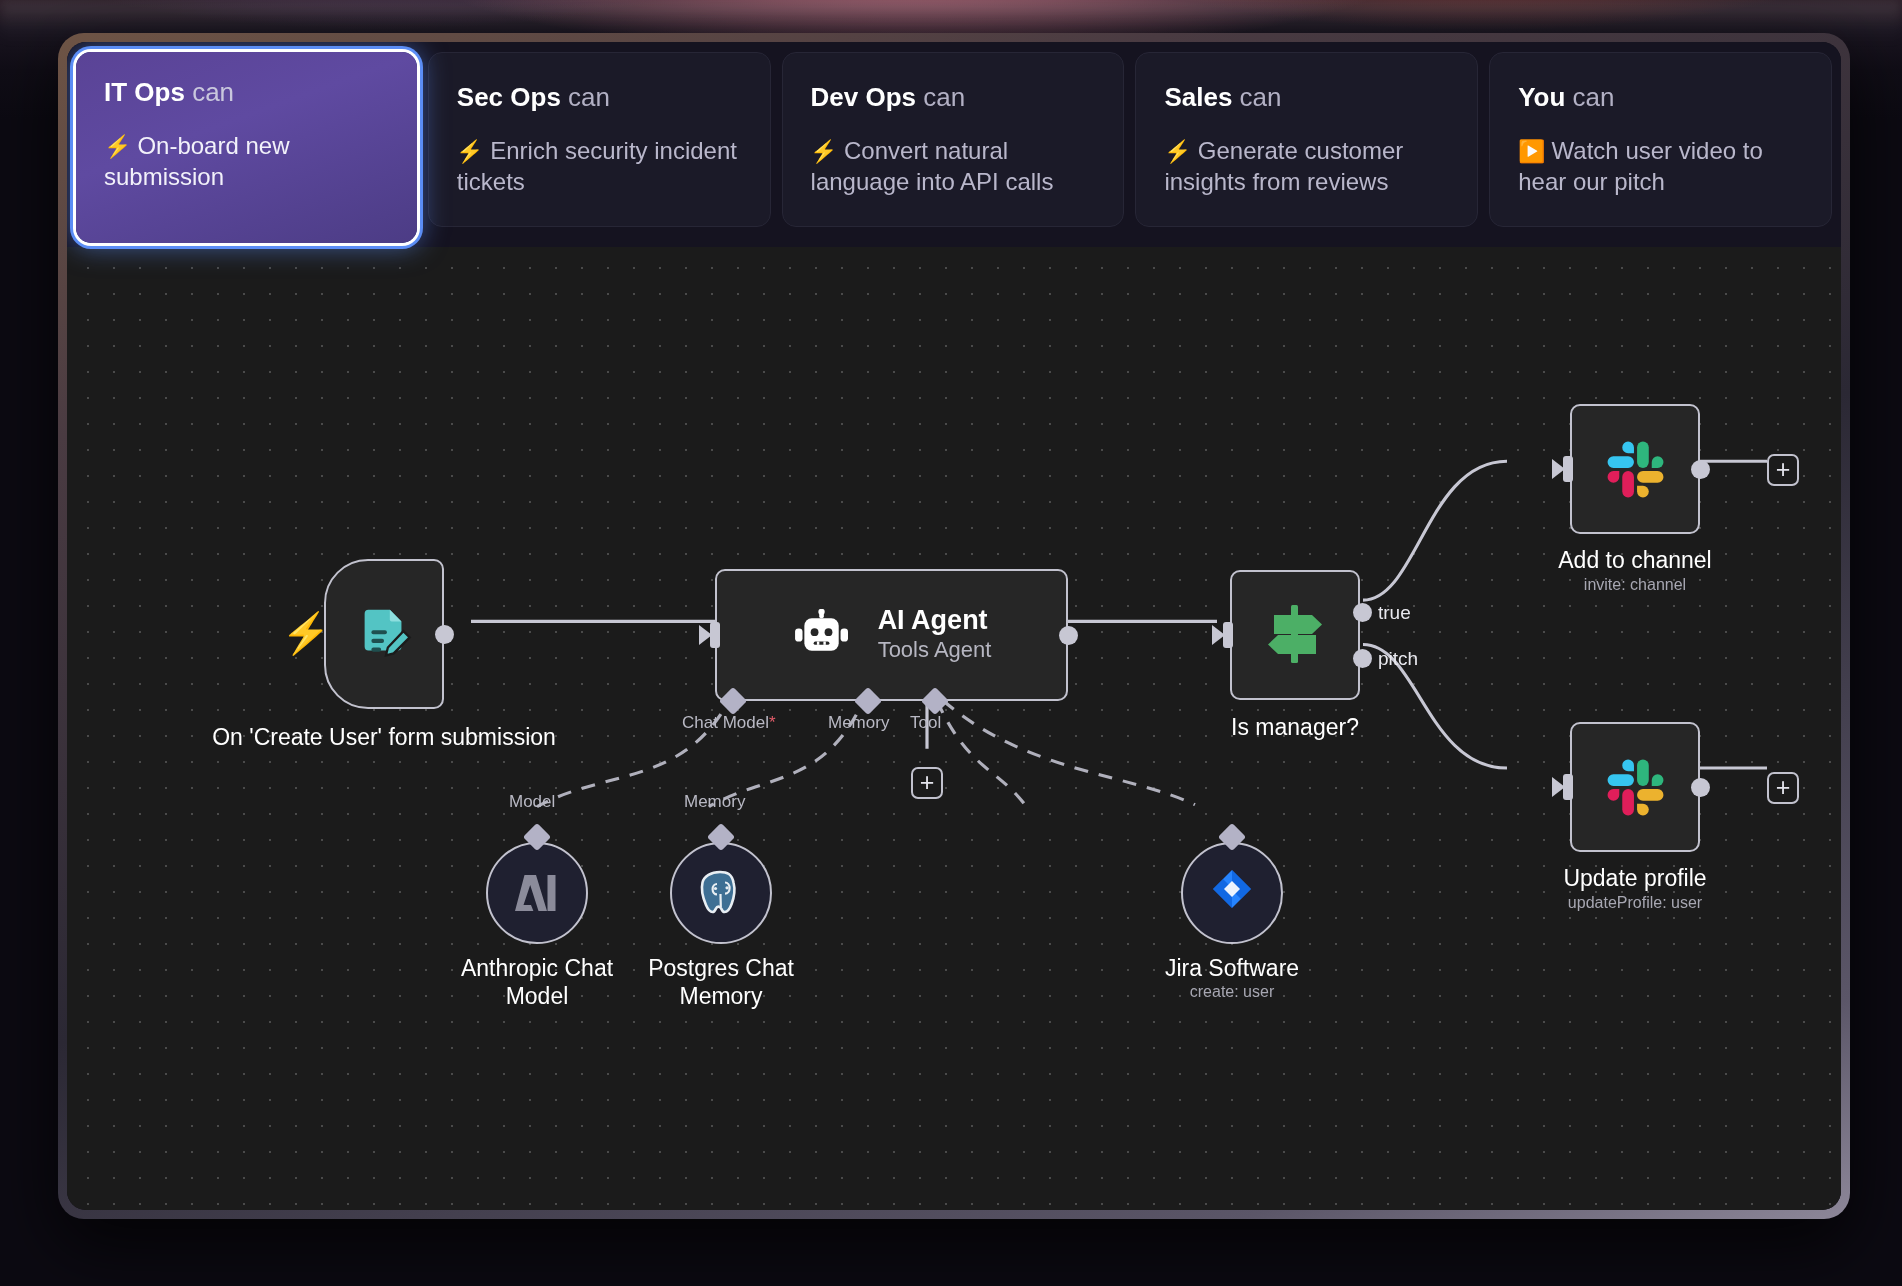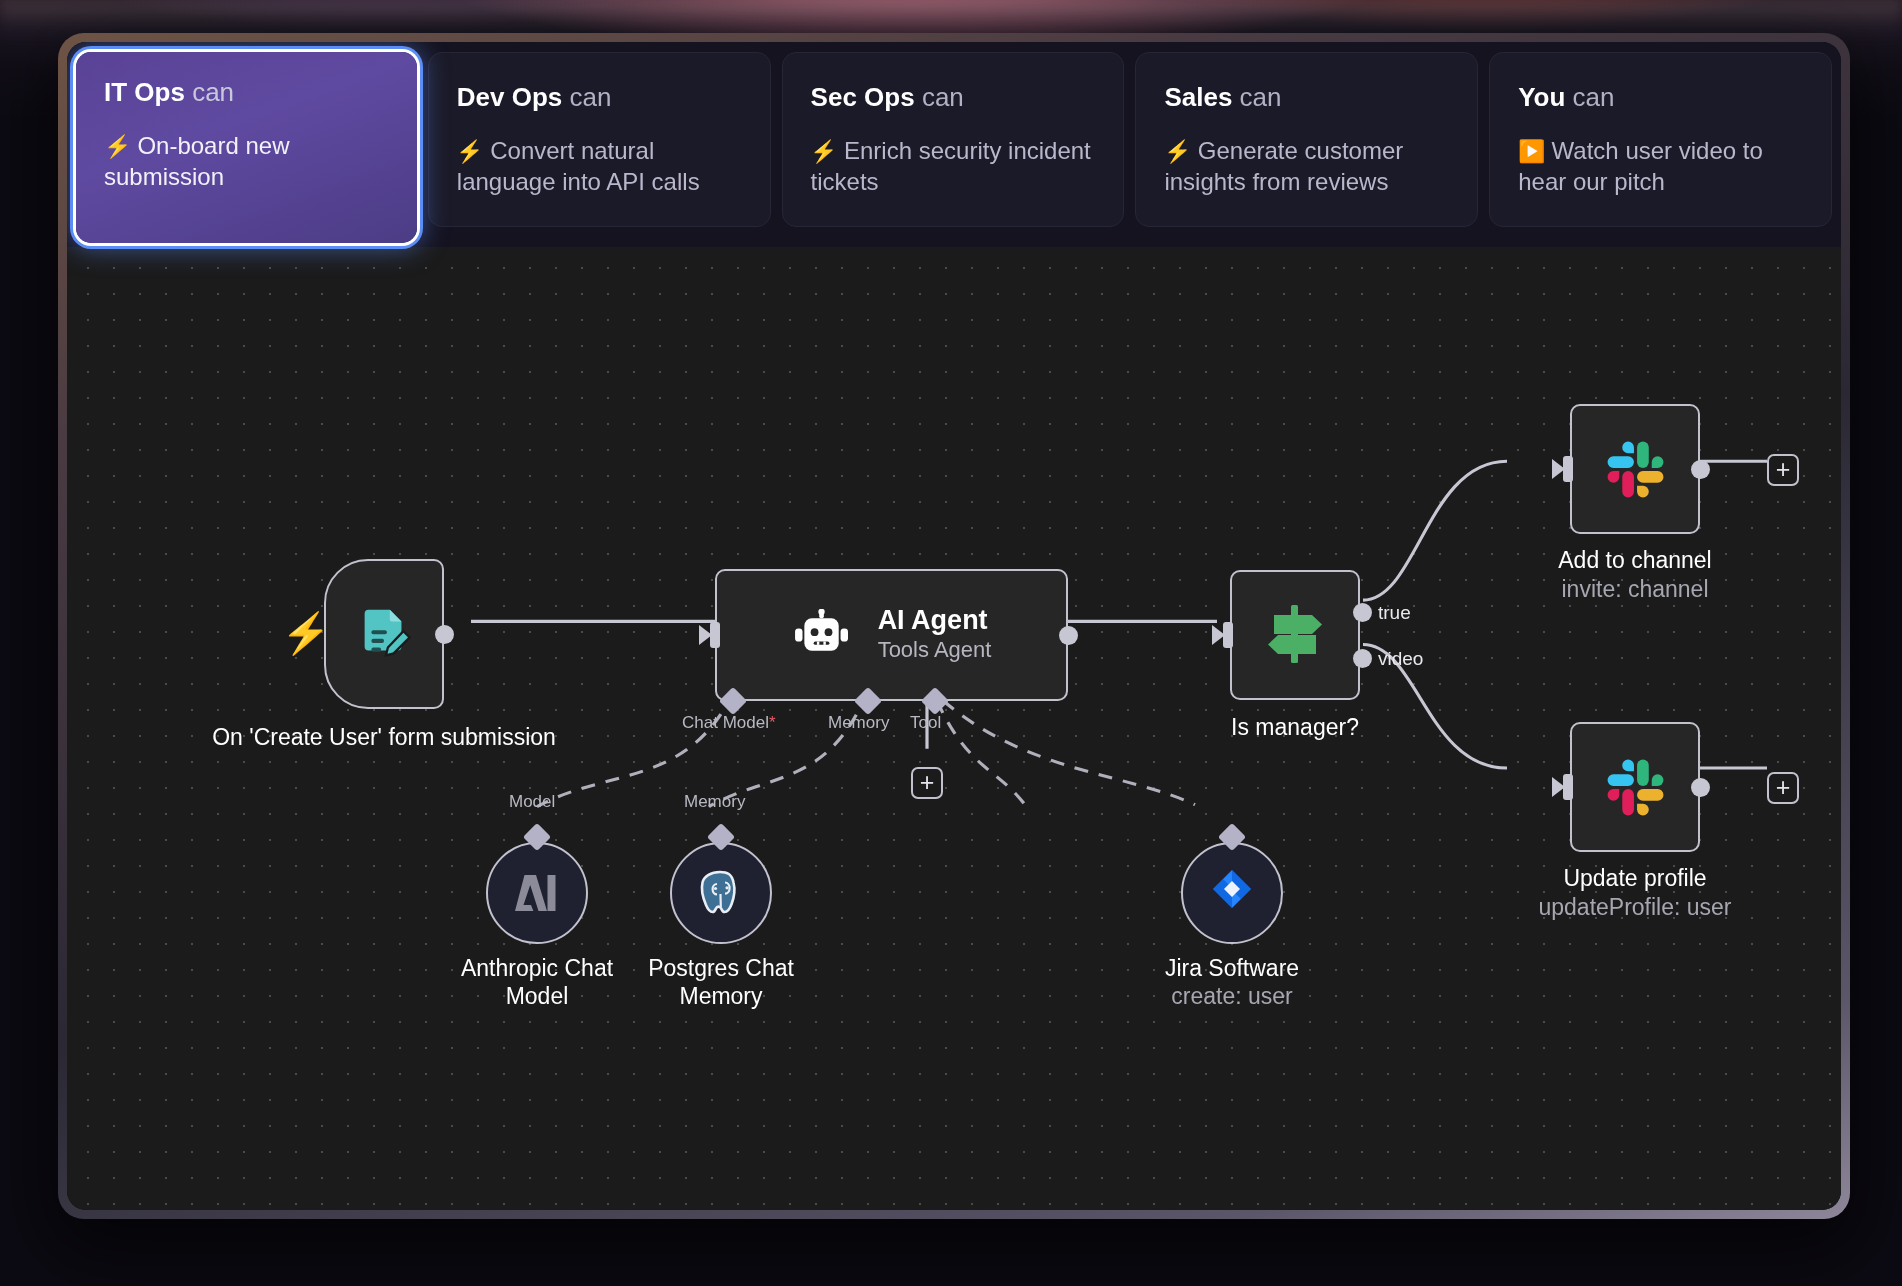--- a/index.html
+++ b/index.html
@@ -103,21 +103,21 @@
   .nbox.trigger { border-top-left-radius: 44px; border-bottom-left-radius: 44px; }
 
   .nlabel {
     position: absolute; left: 50%; transform: translateX(-50%);
     text-align: center; white-space: nowrap;
     color: #ffffff; font-size: 23px; font-weight: 400; line-height: 1.22;
   }
   .nsub {
     position: absolute; left: 50%; transform: translateX(-50%);
     text-align: right; white-space: nowrap;
-    color: #a7a7b2; font-size: 23px; font-weight: 400;
+    color: #a7a7b2; font-size: 16px; font-weight: 400;
   }
 
   
   .port-out {
     position: absolute; width: 19px; height: 19px; border-radius: 50%;
     background: #c7c7d3;
   }
   .port-in {
     position: absolute; width: 10px; height: 26px; border-radius: 3px;
     background: #c7c7d3;
@@ -179,33 +179,33 @@
       <div class="tab-title">
         <b>IT Ops</b><span> can</span>
       </div>
       <div class="tab-desc">
         <span class="tab-emoji bolt-g">⚡</span><span>On-board new submission</span>
       </div>
     </div>
 
     <div class="tab">
       <div class="tab-title">
+        <b>Sec Ops</b><span> can</span>
+      </div>
+      <div class="tab-desc">
+        <span class="tab-emoji bolt-g">⚡</span><span>Enrich security incident tickets</span>
+      </div>
+    </div>
+
+    <div class="tab">
+      <div class="tab-title">
         <b>Dev Ops</b><span> can</span>
       </div>
       <div class="tab-desc">
         <span class="tab-emoji bolt-g">⚡</span><span>Convert natural language into API calls</span>
-      </div>
-    </div>
-
-    <div class="tab">
-      <div class="tab-title">
-        <b>Sec Ops</b><span> can</span>
-      </div>
-      <div class="tab-desc">
-        <span class="tab-emoji bolt-g">⚡</span><span>Enrich security incident tickets</span>
       </div>
     </div>
 
     <div class="tab">
       <div class="tab-title">
         <b>Sales</b><span> can</span>
       </div>
       <div class="tab-desc">
         <span class="tab-emoji bolt-g">⚡</span><span>Generate customer insights from reviews</span>
       </div>
@@ -318,21 +318,21 @@
           <rect x="31" y="4" width="7" height="58" rx="1.5" fill="#4caf66"></rect>
           <path d="M14 14 H52 L62 23.5 L52 33 H14 Z" fill="#4caf66"></path>
           <path d="M56 34 H18 L8 43.5 L18 53 H56 Z" fill="#4caf66"></path>
         </svg>
       </div>
       <div class="arrow-in" style="left:-18px; top:55px;"></div>
       <div class="port-in" style="left:-7px; top:52px;"></div>
       <div class="port-out" style="left:123px; top:33px;"></div>
       <div class="branch-tag" style="left:148px; top:32px;">true</div>
       <div class="port-out" style="left:123px; top:79px;"></div>
-      <div class="branch-tag" style="left:148px; top:78px;">video</div>
+      <div class="branch-tag" style="left:148px; top:78px;">pitch</div>
       <div class="nlabel" style="left:65px; top:143px;">Is manager?</div>
     </div>
 
     <div class="node" style="left:1503px; top:157px;">
       <div class="nbox" style="width:130px; height:130px;">
         <svg width="62" height="62" viewBox="0 0 54 54">
           <path d="M13.3 33.9a5.1 5.1 0 1 1-5.1-5.1h5.1z" fill="#E01E5A"></path>
           <path d="M15.9 33.9a5.1 5.1 0 0 1 10.2 0v12.8a5.1 5.1 0 0 1-10.2 0z" fill="#E01E5A"></path>
           <path d="M21 13.3a5.1 5.1 0 1 1 5.1-5.1v5.1z" fill="#36C5F0"></path>
           <path d="M21 15.9a5.1 5.1 0 0 1 0 10.2H8.2a5.1 5.1 0 0 1 0-10.2z" fill="#36C5F0"></path>

